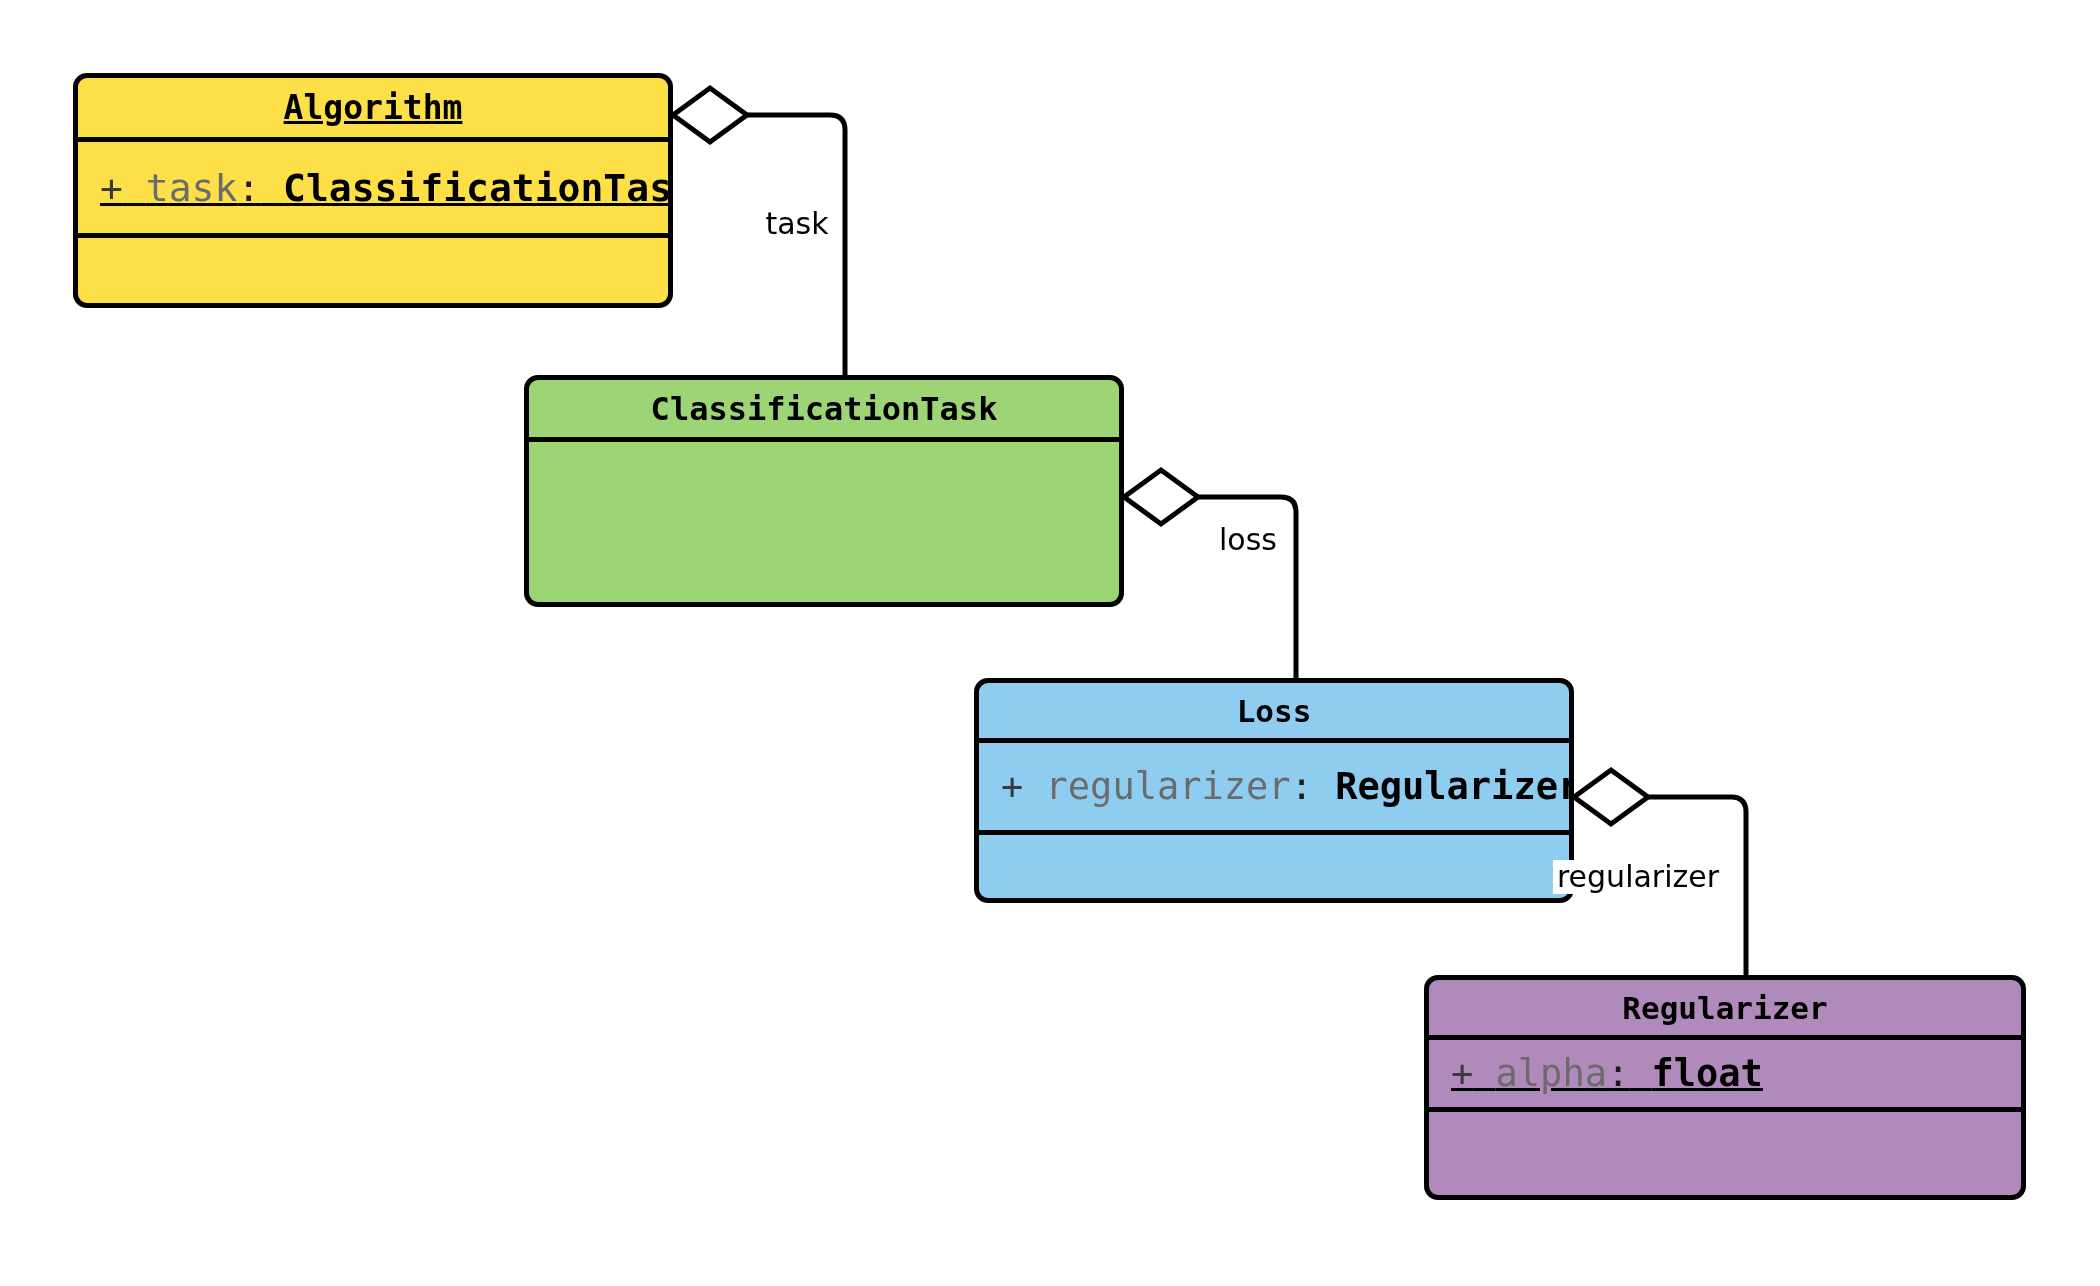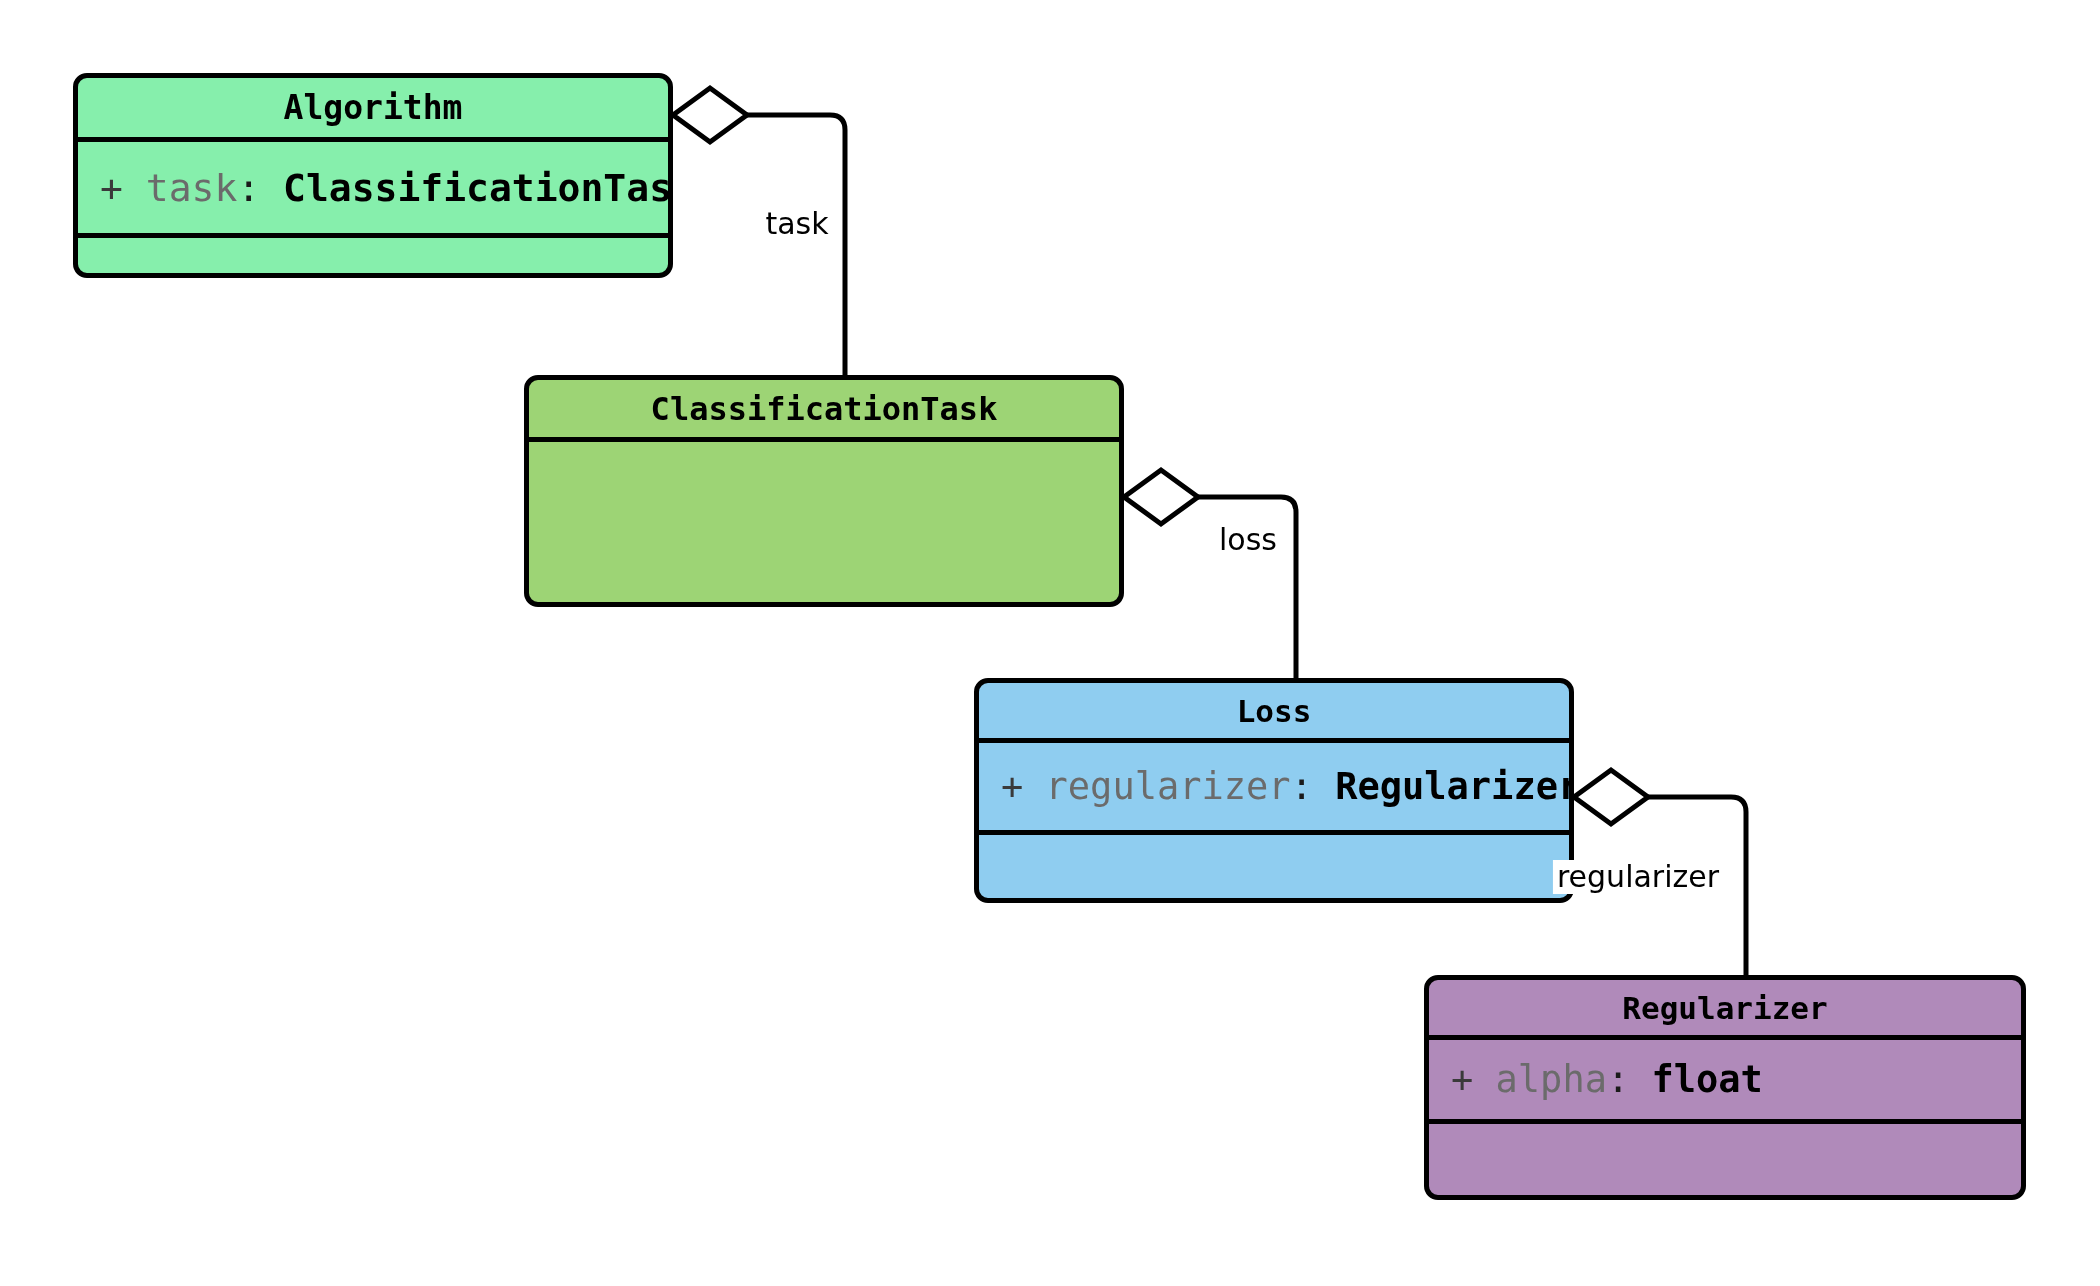--- a/index.html
+++ b/index.html
@@ -102,21 +102,21 @@
     <g>
       <path d="M 1611 797 L 1731 797 Q 1746 797 1746 812 L 1746 975" fill="none" stroke="#000000" stroke-width="5"></path>
       <polygon points="1574,797 1611,770 1648,797 1611,824" fill="#ffffff" stroke="#000000" stroke-width="5" stroke-linejoin="miter"></polygon>
     </g>
   </svg>
 
   <div class="conn-label" style="left: 797px; top: 224px; transform: translate(-50%, -50%);">task</div>
   <div class="conn-label" style="left: 1248px; top: 540px; transform: translate(-50%, -50%);">loss</div>
   <div class="conn-label" style="left: 1638px; top: 877px; transform: translate(-50%, -50%);">regularizer</div>
 
-  <div class="uml-class" style="left: 73px; top: 73px; width: 600px; height: 205px; background: #86efac;">
+  <div class="uml-class" style="left: 73px; top: 73px; width: 600px; height: 235px; background: #fde047; text-decoration: underline;">
     <div class="uml-title" style="height: 64px; font-size: 33px;">Algorithm</div>
     <div class="uml-attrs" style="height: 96px;">
       <div class="uml-attr-row" style="font-size: 38px;"><span class="attr-vis">+</span><span class="attr-sep"> </span><span class="attr-name">task</span><span class="attr-colon">:</span><span class="attr-sep"> </span><span class="attr-type">ClassificationTask</span></div>
     </div>
     <div class="uml-methods" style="height: 65px;"></div>
   </div>
 
   <div class="uml-class" style="left: 524px; top: 375px; width: 600px; height: 232px; background: rgb(157, 212, 117);">
     <div class="uml-title" style="height: 62px; font-size: 32px;">ClassificationTask</div>
     <div class="uml-methods" style="height: 66px;"></div>
@@ -125,19 +125,19 @@
   <div class="uml-class" style="left: 974px; top: 678px; width: 600px; height: 225px; background: rgb(143, 205, 240);">
     <div class="uml-title" style="height: 60px; font-size: 31px;">Loss</div>
     <div class="uml-attrs" style="height: 92px;">
       <div class="uml-attr-row" style="font-size: 37px;"><span class="attr-vis">+</span><span class="attr-sep"> </span><span class="attr-name">regularizer</span><span class="attr-colon">:</span><span class="attr-sep"> </span><span class="attr-type">Regularizer</span></div>
     </div>
     <div class="uml-methods" style="height: 63px;"></div>
   </div>
 
   <div class="uml-class" style="left: 1424px; top: 975px; width: 602px; height: 225px; background: rgb(176, 138, 186);">
     <div class="uml-title" style="height: 60px; font-size: 31px;">Regularizer</div>
-    <div class="uml-attrs" style="height: 84px;">
+    <div class="uml-attrs" style="height: 72px; text-decoration: underline;">
       <div class="uml-attr-row" style="font-size: 37px;"><span class="attr-vis">+</span><span class="attr-sep"> </span><span class="attr-name">alpha</span><span class="attr-colon">:</span><span class="attr-sep"> </span><span class="attr-type">float</span></div>
     </div>
     <div class="uml-methods" style="height: 63px;"></div>
   </div>
 
 </div>
 
 </body></html>

